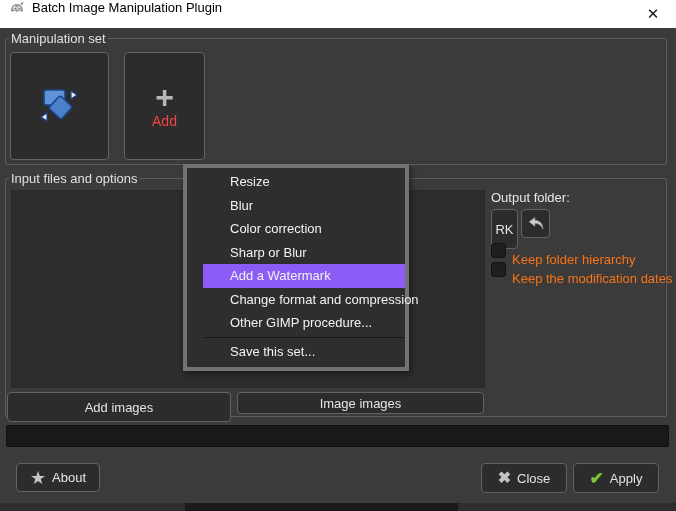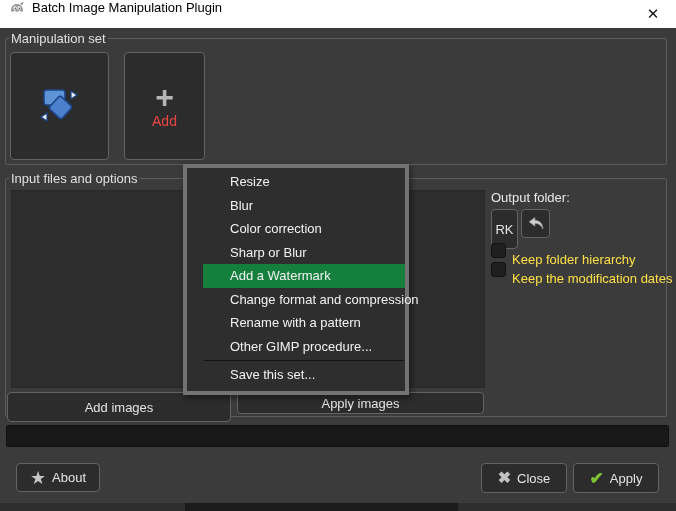--- a/index.html
+++ b/index.html
@@ -59,21 +59,21 @@
   .rk-btn   { position:absolute; left:491px; top:209px; width:27px; height:40px; }
   .undo-btn { position:absolute; left:521px; top:209px; width:29px; height:29px; }
 
   .checkbox-row { position:absolute; left:491px; height:16px; display:flex; align-items:center; gap:6px; }
   .checkbox-row.cb-0 { top:242px; }
   .checkbox-row.cb-1 { top:261px; }
   .checkbox-box {
     width:15px; height:15px; background:#1f1f1f; border:1px solid #121212;
     border-radius:3px; flex:0 0 auto;
   }
-  .checkbox-label { color:#fde047; white-space:nowrap;margin-top:18px; }
+  .checkbox-label { color:#f97316; white-space:nowrap;margin-top:18px; }
 
   .add-images-btn    { position:absolute; left:7px;   top:392px; width:224px; height:30px;text-align:right; }
   .remove-images-btn { position:absolute; left:237px; top:392px; width:247px; height:22px; }
 
   
   .progress-bar {
     position:absolute; left:6px; top:425px; width:663px; height:22px;
     background:#191919; border:1px solid #0f0f0f; border-radius:2px;
   }
 
@@ -89,21 +89,21 @@
   .context-menu {
     position:absolute; left:183px; top:120px; width:226px;
     background:#2e2e2e; border:4px solid #737373;
     box-shadow:2px 3px 6px rgba(0,0,0,0.45);
     padding:2px 0 4px 16px; z-index:10;margin-top:44px;
   }
   .menu-item {
     height:23.5px; line-height:23.5px; padding-left:27px;
     color:#f2f2f2; font-size:13px; white-space:nowrap; cursor:default;
   }
-  .menu-item.highlighted { background:#15803d; }
+  .menu-item.highlighted { background:#8b5cf6; }
   .menu-separator { height:1px; background:#141414; margin:2px 1px 2px 1px; }
 
   
   .bottom-strip { position:absolute; left:0; top:503px; width:676px; height:8px; background:#2e2e2e; }
   .bottom-strip .dark-seg { position:absolute; left:185px; top:0; width:273px; height:8px; background:#1b1b1b; }
 </style>
 </head>
 <body>
 
 <div id="window">
@@ -163,21 +163,21 @@
   </div>
   <div class="checkbox-row cb-1">
     <span class="checkbox-box"></span>
     <span class="checkbox-label">Keep the modification dates</span>
   </div>
 
   <div class="btn add-images-btn">
     <span>Add images</span>
   </div>
   <div class="btn remove-images-btn">
-    <span>Apply images</span>
+    <span>Image images</span>
   </div>
 
   <div class="progress-bar"></div>
 
   <div class="btn about-btn">
     <span class="star-icon">★</span>
     <span>About</span>
   </div>
   <div class="btn close-btn">
     <span class="x-icon">✖</span>
@@ -189,21 +189,20 @@
   </div>
 
   <div class="context-menu">
     <div>
         <div class="menu-item">Resize</div>
         <div class="menu-item">Blur</div>
         <div class="menu-item">Color correction</div>
         <div class="menu-item">Sharp or Blur</div>
         <div class="menu-item highlighted">Add a Watermark</div>
         <div class="menu-item">Change format and compression</div>
-        <div class="menu-item">Rename with a pattern</div>
         <div class="menu-item">Other GIMP procedure...</div>
       </div>
     <div class="menu-separator"></div>
     <div>
         <div class="menu-item">Save this set...</div>
       </div>
   </div>
 
   <div class="bottom-strip">
     <div class="dark-seg"></div>

